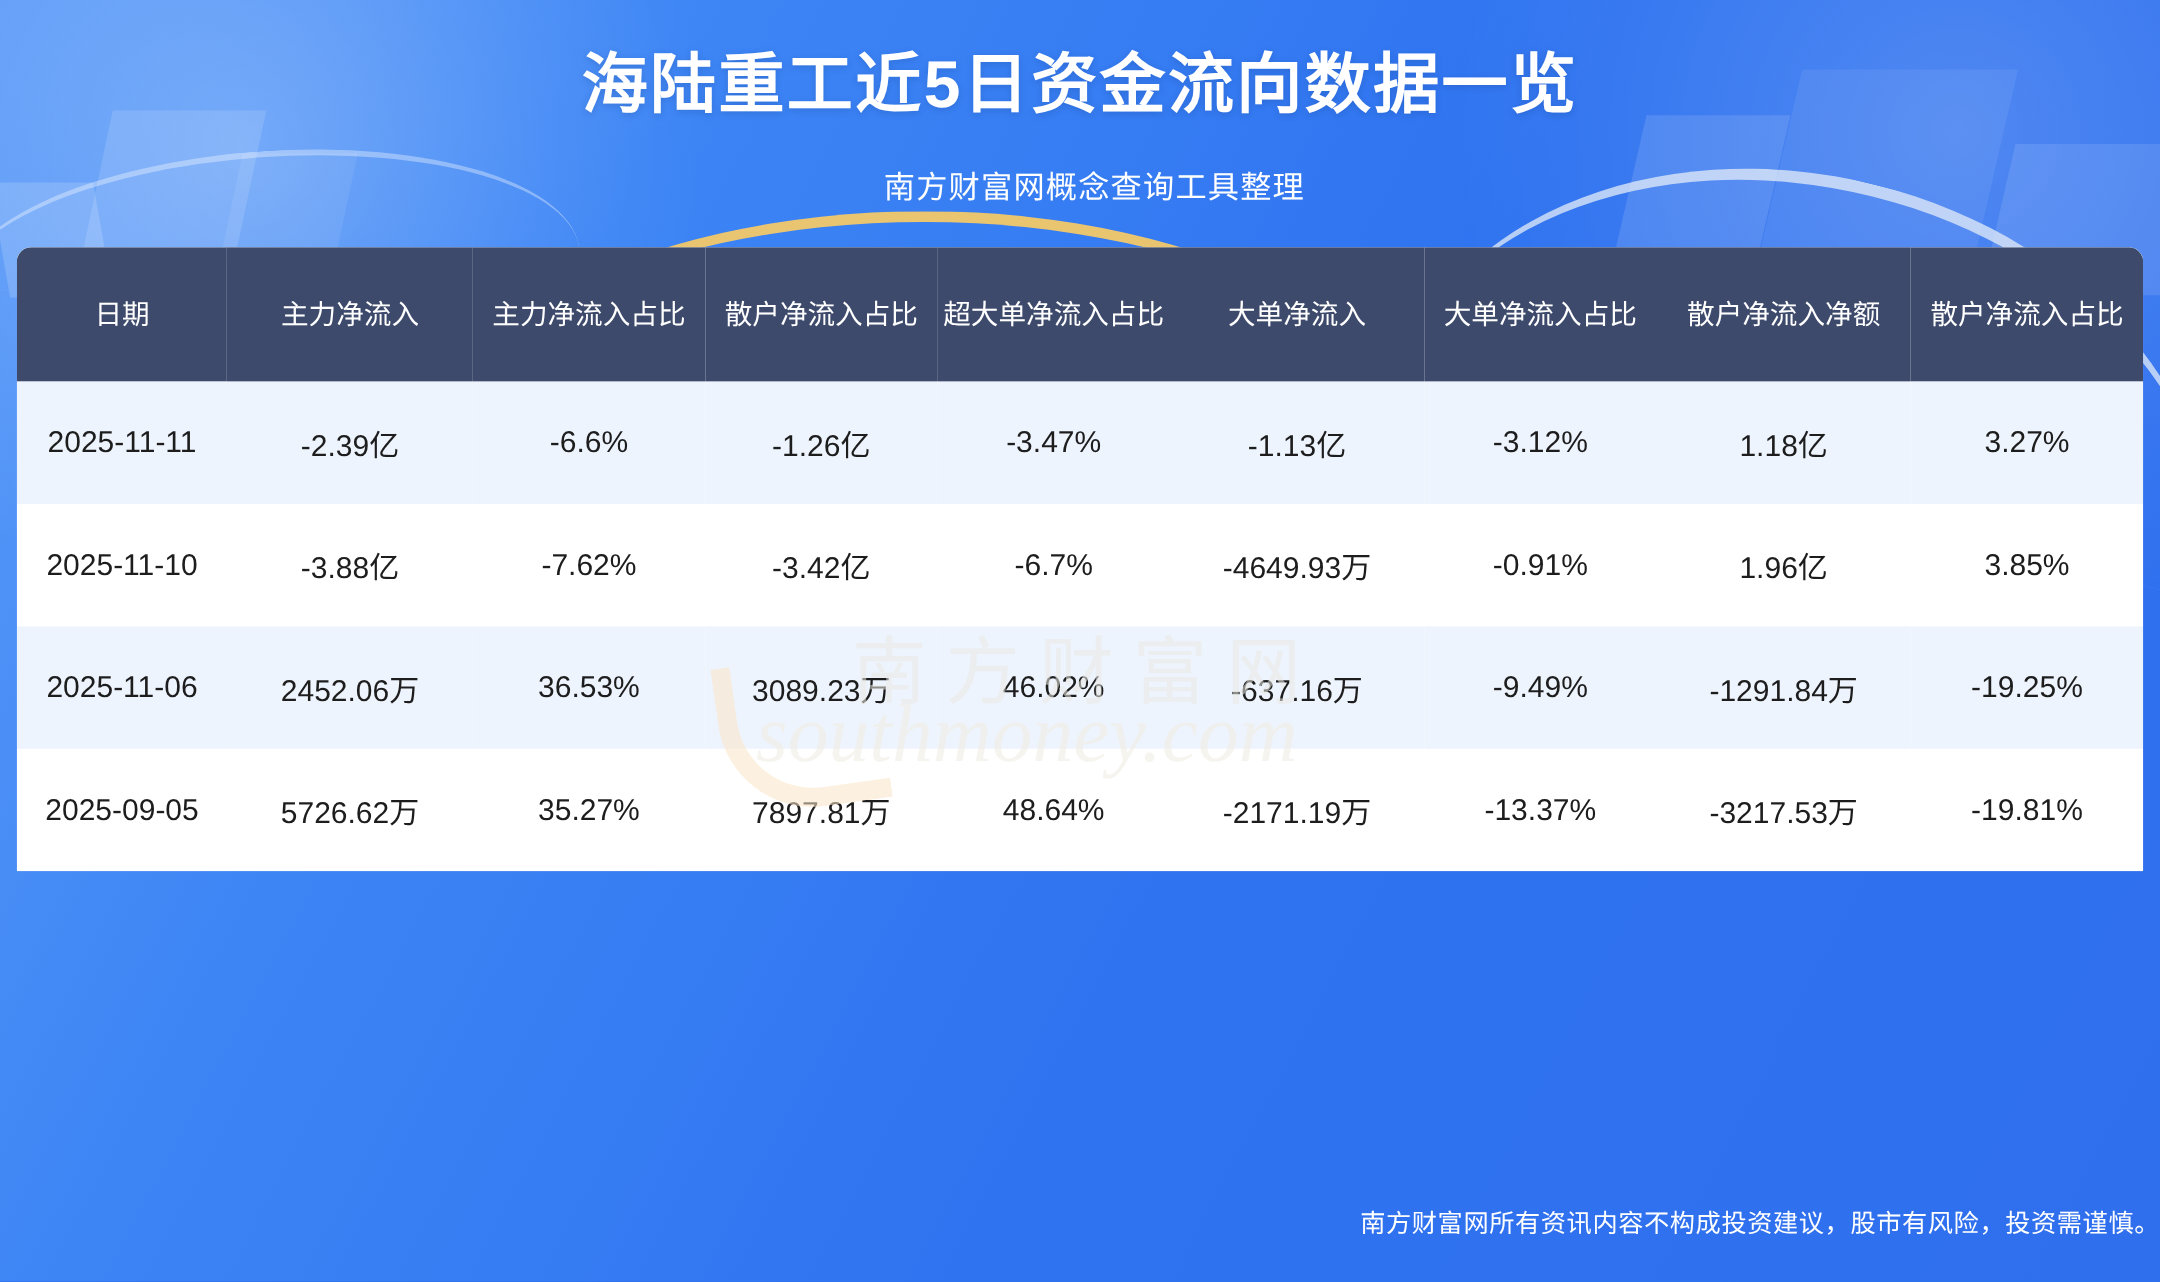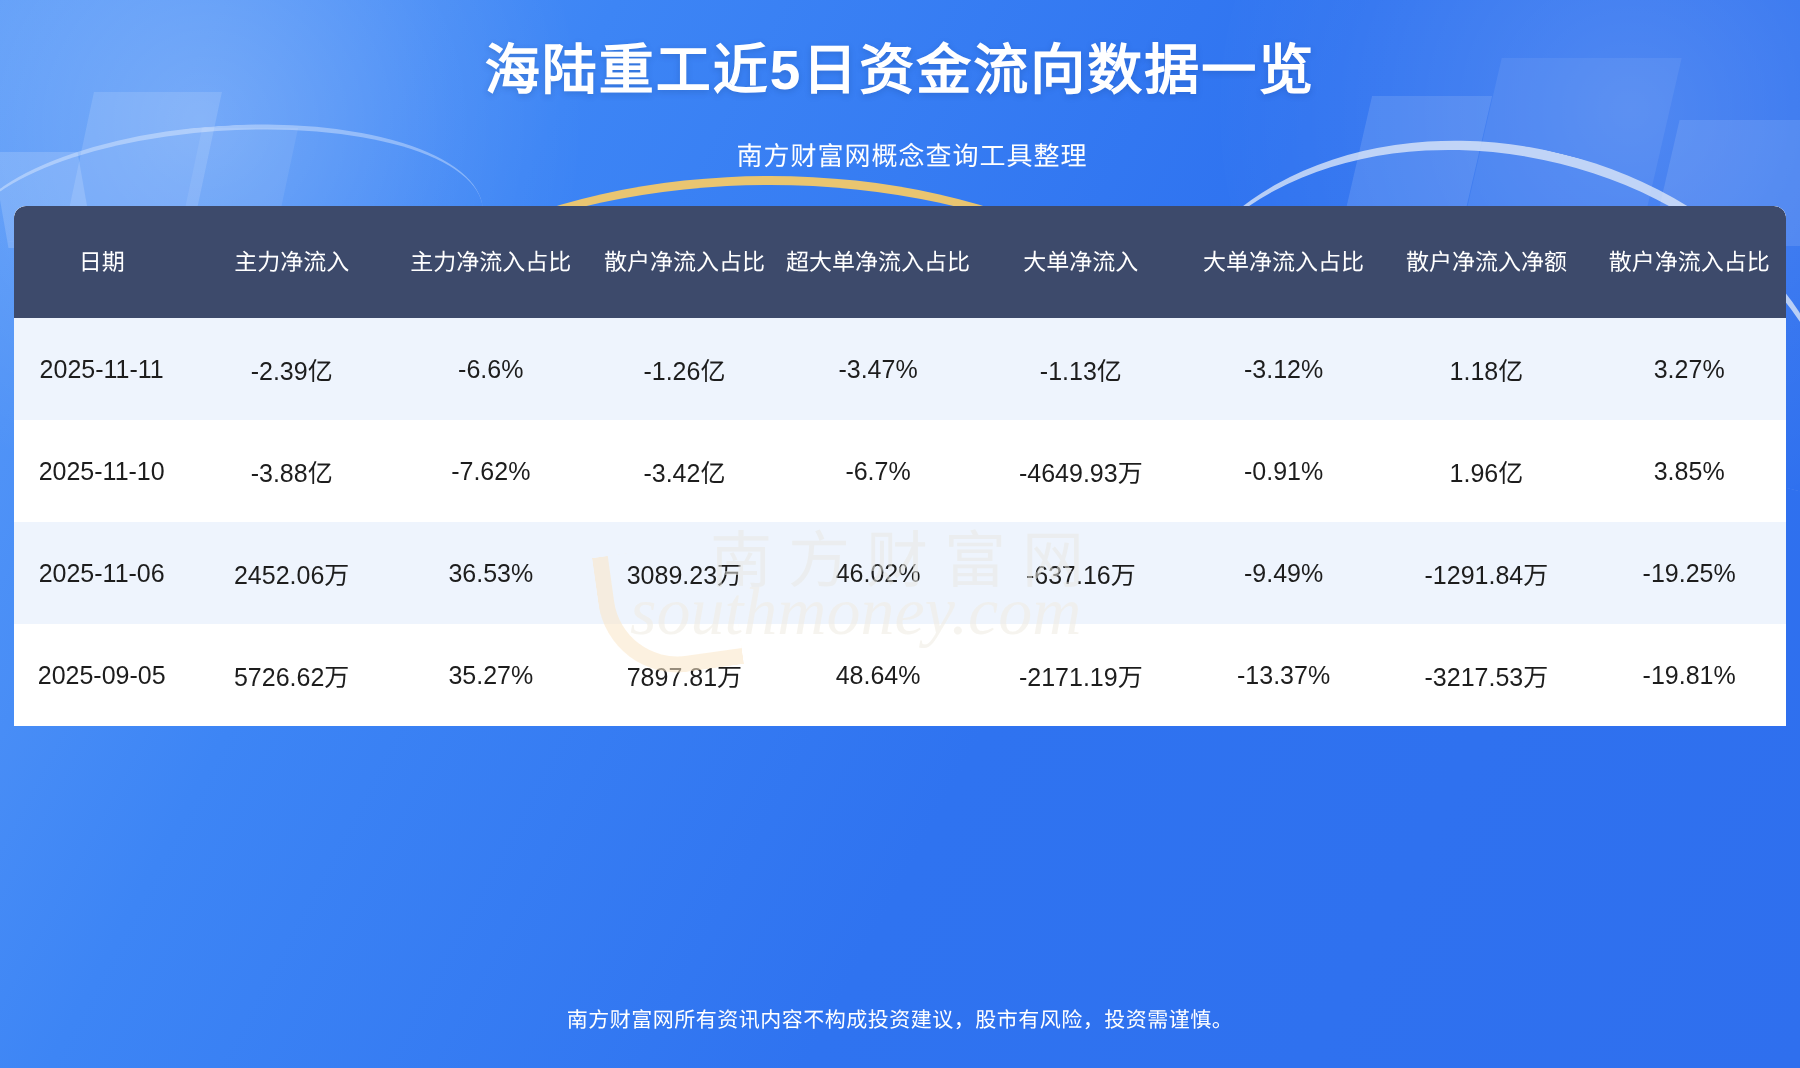--- a/index.html
+++ b/index.html
@@ -192,21 +192,21 @@
   }
 
   
   .footer {
     position: absolute;
     left: 0; right: 0;
     bottom: 0;
     height: 100px;
     display: flex;
     align-items: center;
-    justify-content: center;
+    justify-content: flex-end;
     z-index: 5;
   }
   .footer-text {
     color: #ffffff;
     font-size: 21px;
     letter-spacing: 0.5px;
   }
 </style>
 </head>
 <body>

